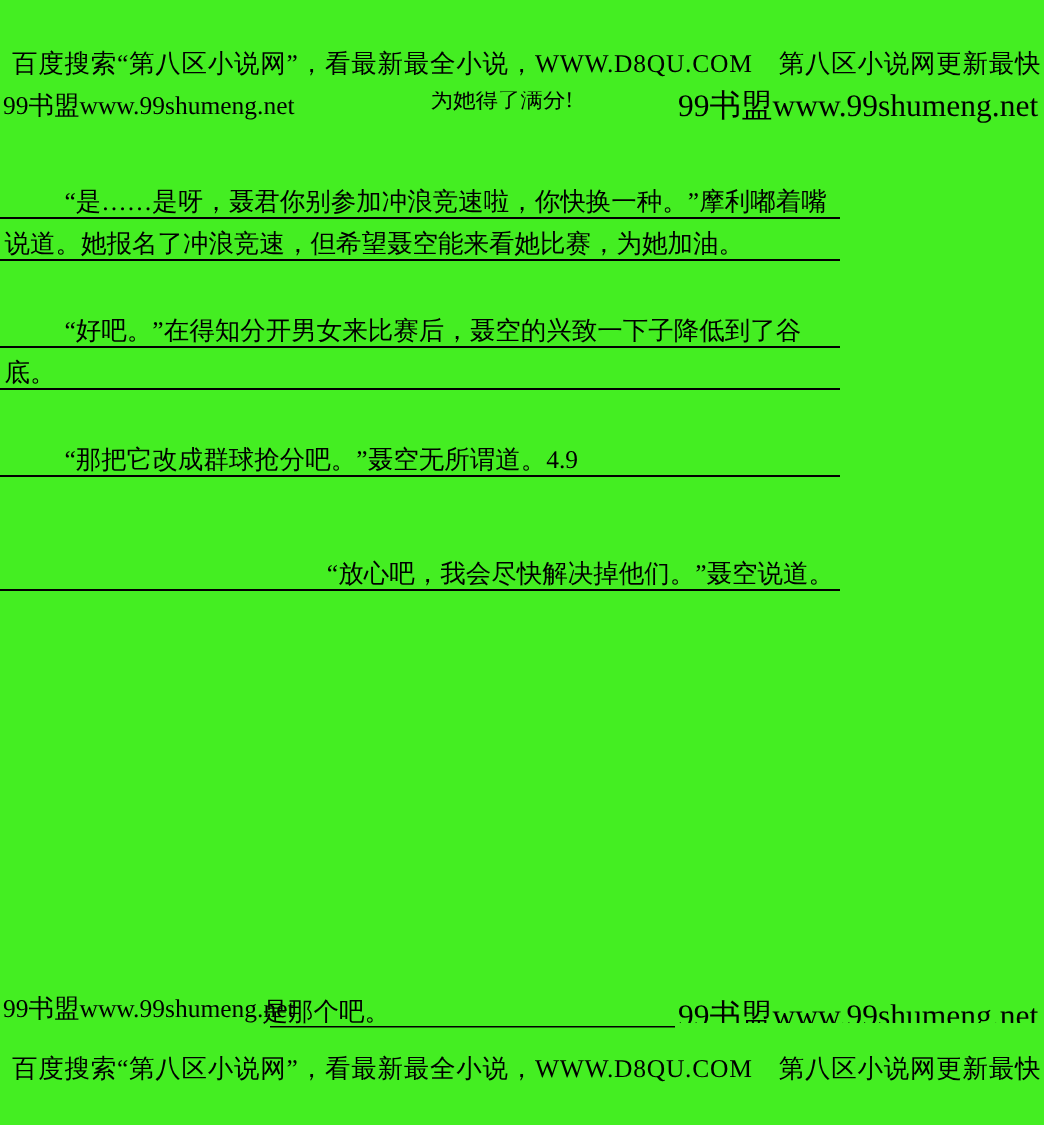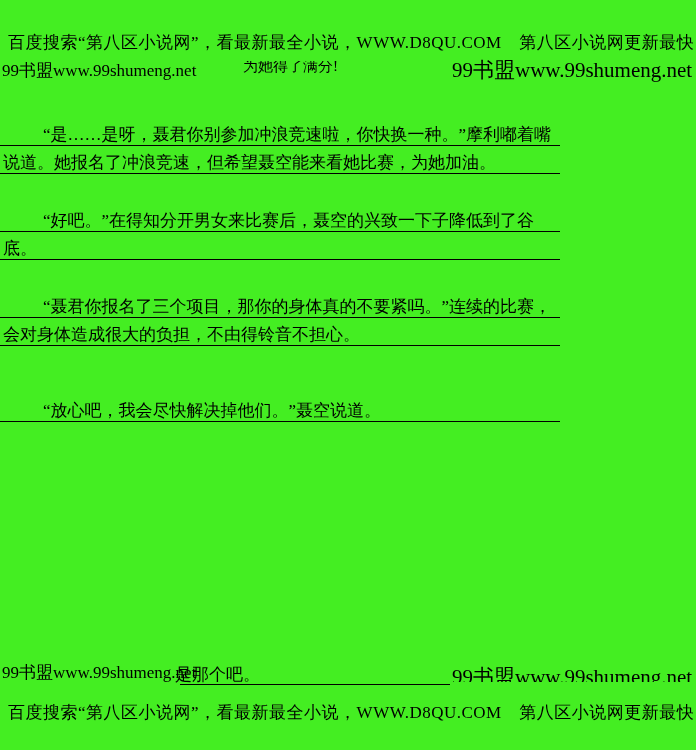--- a/index.html
+++ b/index.html
@@ -21,21 +21,21 @@
   .wm-shumeng-top-left {
     position: absolute; left: 2px; top: 59px;
     font-size: 17px; white-space: nowrap;
   }
   .chapter-title-clip {
     position: absolute; left: 243px; top: 61px;
     height: 21px; overflow: hidden;
   }
   .chapter-title-clip .inner {
     display: block; margin-top: -4px;
-    font-size: 15px; white-space: nowrap;
+    font-size: 15px; white-space: nowrap; margin-left: 44px;
   }
   .wm-shumeng-top-right {
     position: absolute; left: 452px; top: 56px;
     font-size: 21px; white-space: nowrap;
   }
 
   
   .novel-body {
     position: absolute; left: 0; top: 121px; width: 560px;
     font-size: 17px; line-height: 28px;
@@ -44,21 +44,21 @@
     margin: 0 0 30px 0;
     padding: 0 4px 0 3px;
     text-indent: 40px;
     
     background-image: repeating-linear-gradient(
       to bottom,
       rgba(0,0,0,0) 0px, rgba(0,0,0,0) 24px,
       #000 24px, #000 25px,
       rgba(0,0,0,0) 25px, rgba(0,0,0,0) 28px);
   }
-  .novel-body p.gap-before { margin-top: 48px; }
+  .novel-body p.gap-before { margin-top: 48px; text-align: right; }
 
   
   .wm-shumeng-bottom-left {
     position: absolute; left: 2px; top: 661px;
     font-size: 17px; white-space: nowrap;
   }
   .novel-trailing-text {
     position: absolute; left: 175px; top: 663px;
     font-size: 17px; white-space: nowrap;
   }
@@ -89,21 +89,21 @@
 
   <div class="chapter-title-clip">
     <span class="inner">为她得了满分!</span>
   </div>
 
   <div class="wm-shumeng-top-right">99书盟www.99shumeng.net</div>
 
   <div class="novel-body">
     <p>“是……是呀，聂君你别参加冲浪竞速啦，你快换一种。”摩利嘟着嘴说道。她报名了冲浪竞速，但希望聂空能来看她比赛，为她加油。</p>
     <p>“好吧。”在得知分开男女来比赛后，聂空的兴致一下子降低到了谷底。</p>
-    <p>“聂君你报名了三个项目，那你的身体真的不要紧吗。”连续的比赛，会对身体造成很大的负担，不由得铃音不担心。</p>
+    <p>“那把它改成群球抢分吧。”聂空无所谓道。4.9</p>
     <p class="gap-before">“放心吧，我会尽快解决掉他们。”聂空说道。</p>
   </div>
 
   <div class="wm-shumeng-bottom-left">99书盟www.99shumeng.net</div>
 
   <div class="trailing-underline"></div>
 
   <div class="novel-trailing-text">是那个吧。</div>
 
   <div class="wm-shumeng-bottom-right-clip">

